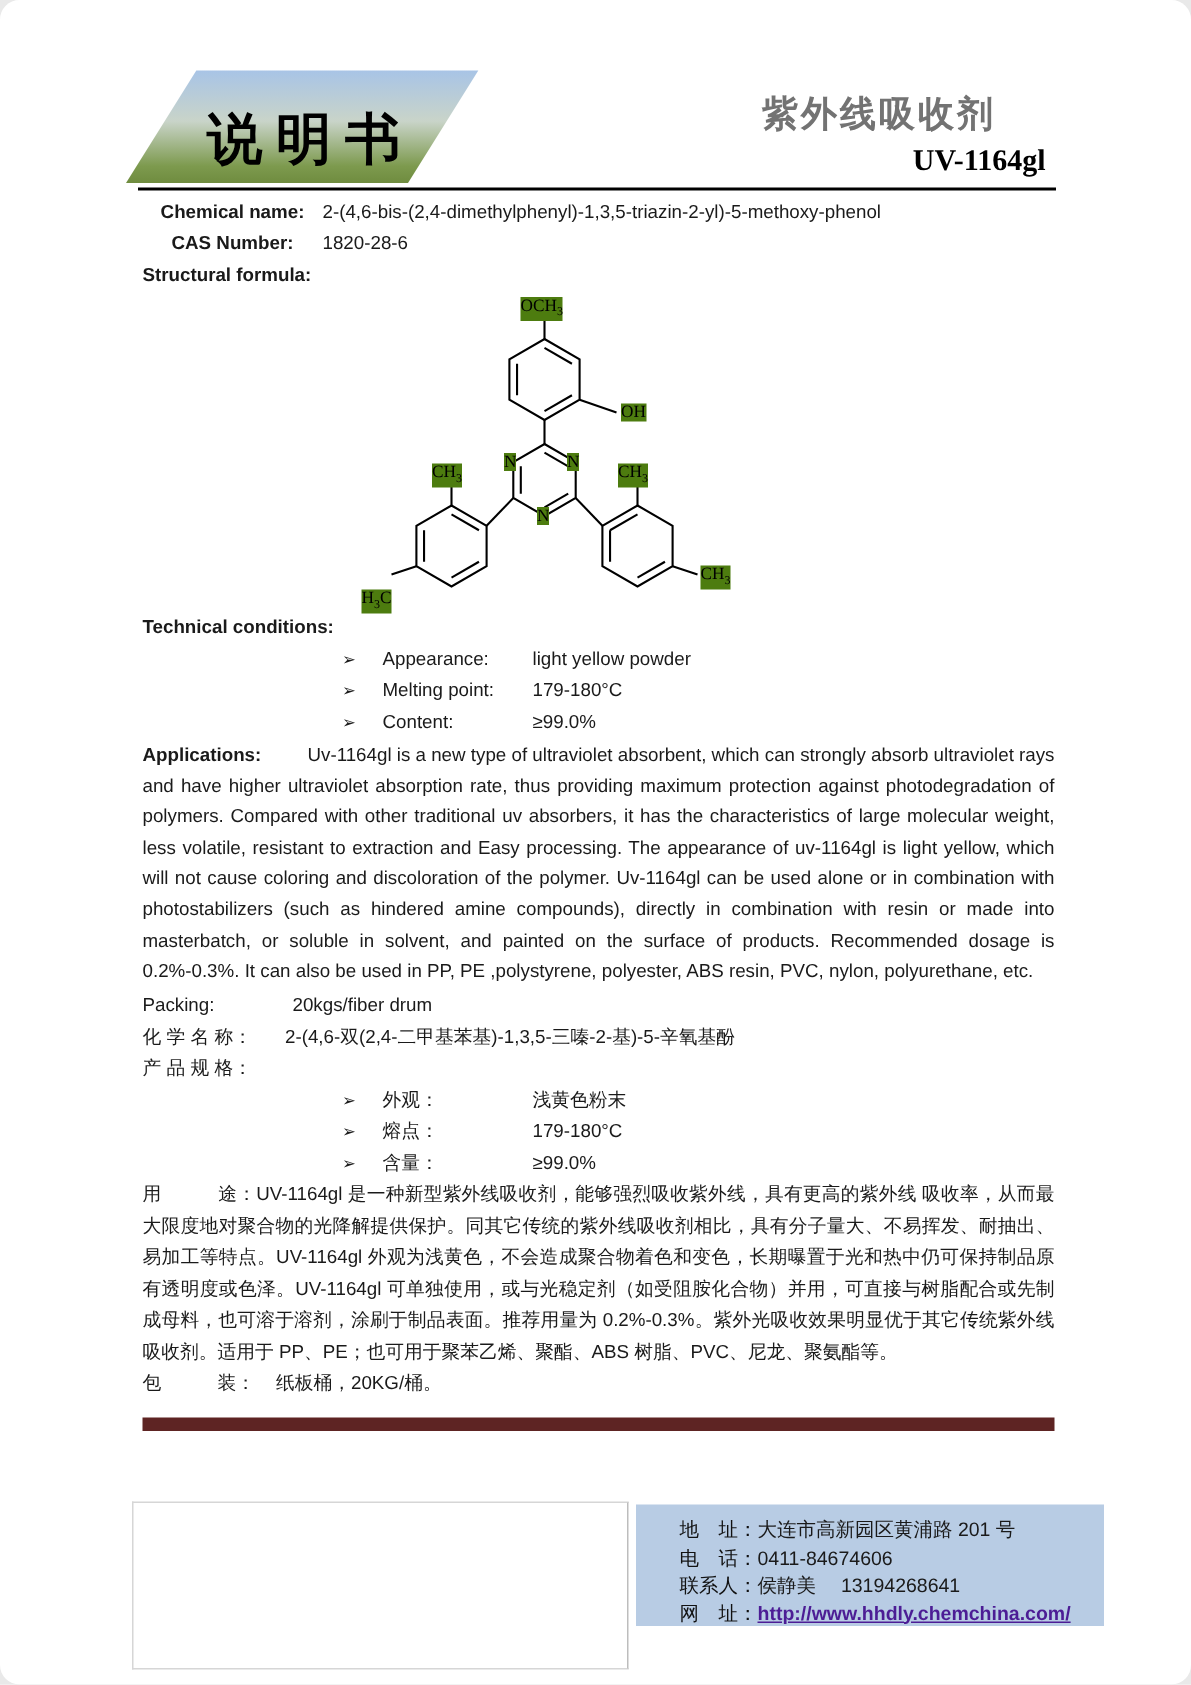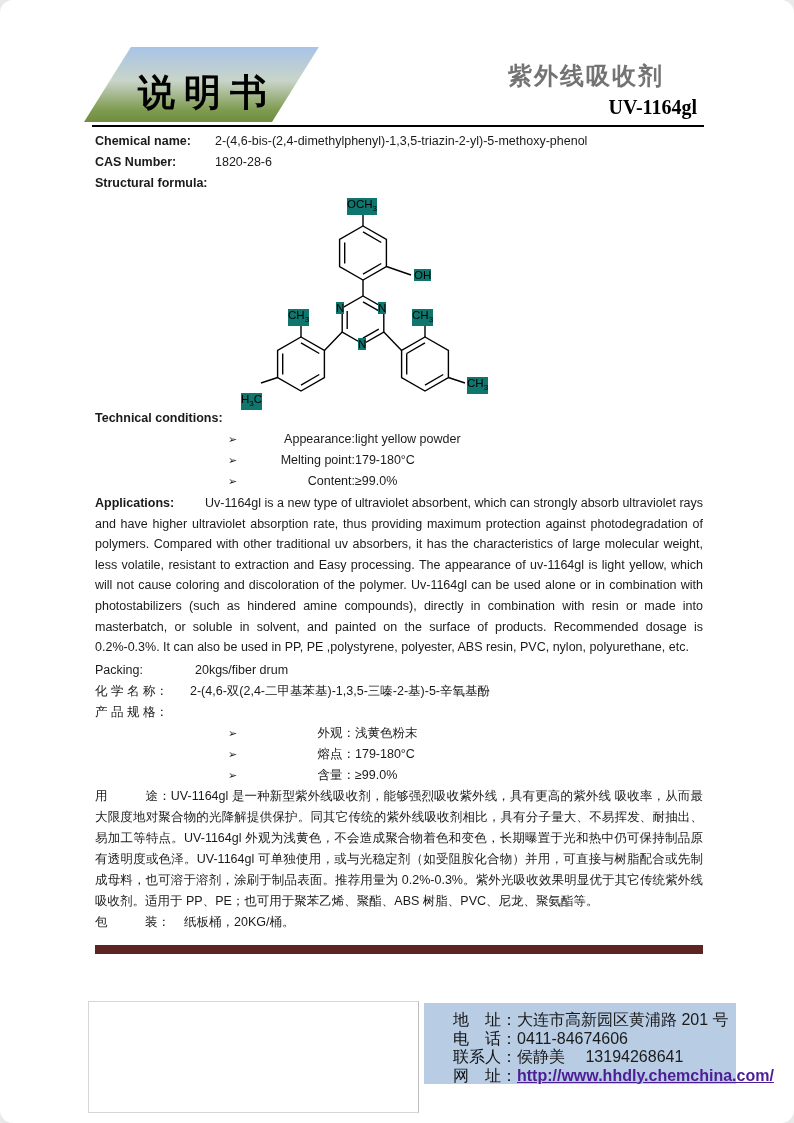--- a/index.html
+++ b/index.html
@@ -26,52 +26,52 @@
   .title-en {
     position:absolute; right:97px; top:96px; font-family:"Liberation Serif", serif;
     font-size:20px; font-weight:bold; color:#000;
   }
   .header-rule { position:absolute; left:92px; top:125px; width:612px; height:2px; background:#000; }
 
   
   .content { position:absolute; left:95px; top:131px; width:608px; font-size:12.5px; line-height:20px; }
   .row { display:flex; min-height:21px; align-items:baseline; }
   .row b { font-weight:bold; }
-  .lab-en { flex:0 0 120px; font-weight:bold; }
+  .lab-en { flex:0 0 120px; font-weight:bold;text-align:center; }
   .lab-packing { flex:0 0 100px; font-weight:normal; }
   .lab-cn { flex:0 0 95px; }
   .inline-gap { display:inline-block; width:6px; }
 
   .bullet-row { display:flex; min-height:21px; align-items:baseline; padding-left:133px; }
   .bullet { flex:0 0 27px; font-size:11px; }
-  .blabel { flex:0 0 100px;text-align:right; }
+  .blabel { flex:0 0 100px; }
 
   .para { text-align:justify; line-height:20.6px; margin-top:1px; }
   .para .plabel { font-weight:bold; display:inline-block; width:110px; }
   .para-cn { text-align:justify; line-height:21px; }
 
   .accent-bar { margin-top:12px; width:608px; height:9px; background:#5e2423; }
 
   
   .structure { position:relative; width:300px; height:212px; margin:2px 0 0 158px; }
   .structure svg line, .structure svg polygon { stroke:#000; stroke-width:1.4; fill:none; }
   .chem-label {
-    position:absolute; font-size:11.5px; color:#000; background:#0f766e;
-    line-height:12px; white-space:nowrap;
+    position:absolute; font-size:11.5px; color:#000; background:#4d7c0f;
+    line-height:12px; white-space:nowrap;font-family:Liberation Serif, serif;
   }
   .chem-label sub, .formula sub { font-size:8px; }
 
   
   .footer-whitebox {
     position:absolute; left:88px; top:1001px; width:331px; height:112px;
     background:#fff; border:1px solid #d6d6d6; border-right-color:#bdbdbd;
   }
   .footer-panel {
     position:absolute; left:424px; top:1003px; width:312px; height:81px;
-    background:#b8cce4; padding:8px 0 16px 29px; font-size:16px; line-height:18.5px;
+    background:#b8cce4; padding:8px 0 16px 29px; font-size:13px; line-height:18.5px;
   }
   .footer-panel .frow { white-space:nowrap; }
   .flabel { color:#111; }
   .website-link { color:#4c1d95; font-weight:bold; text-decoration:underline; cursor:pointer; }
 </style>
 </head>
 <body>
 
 <div class="page">
 

